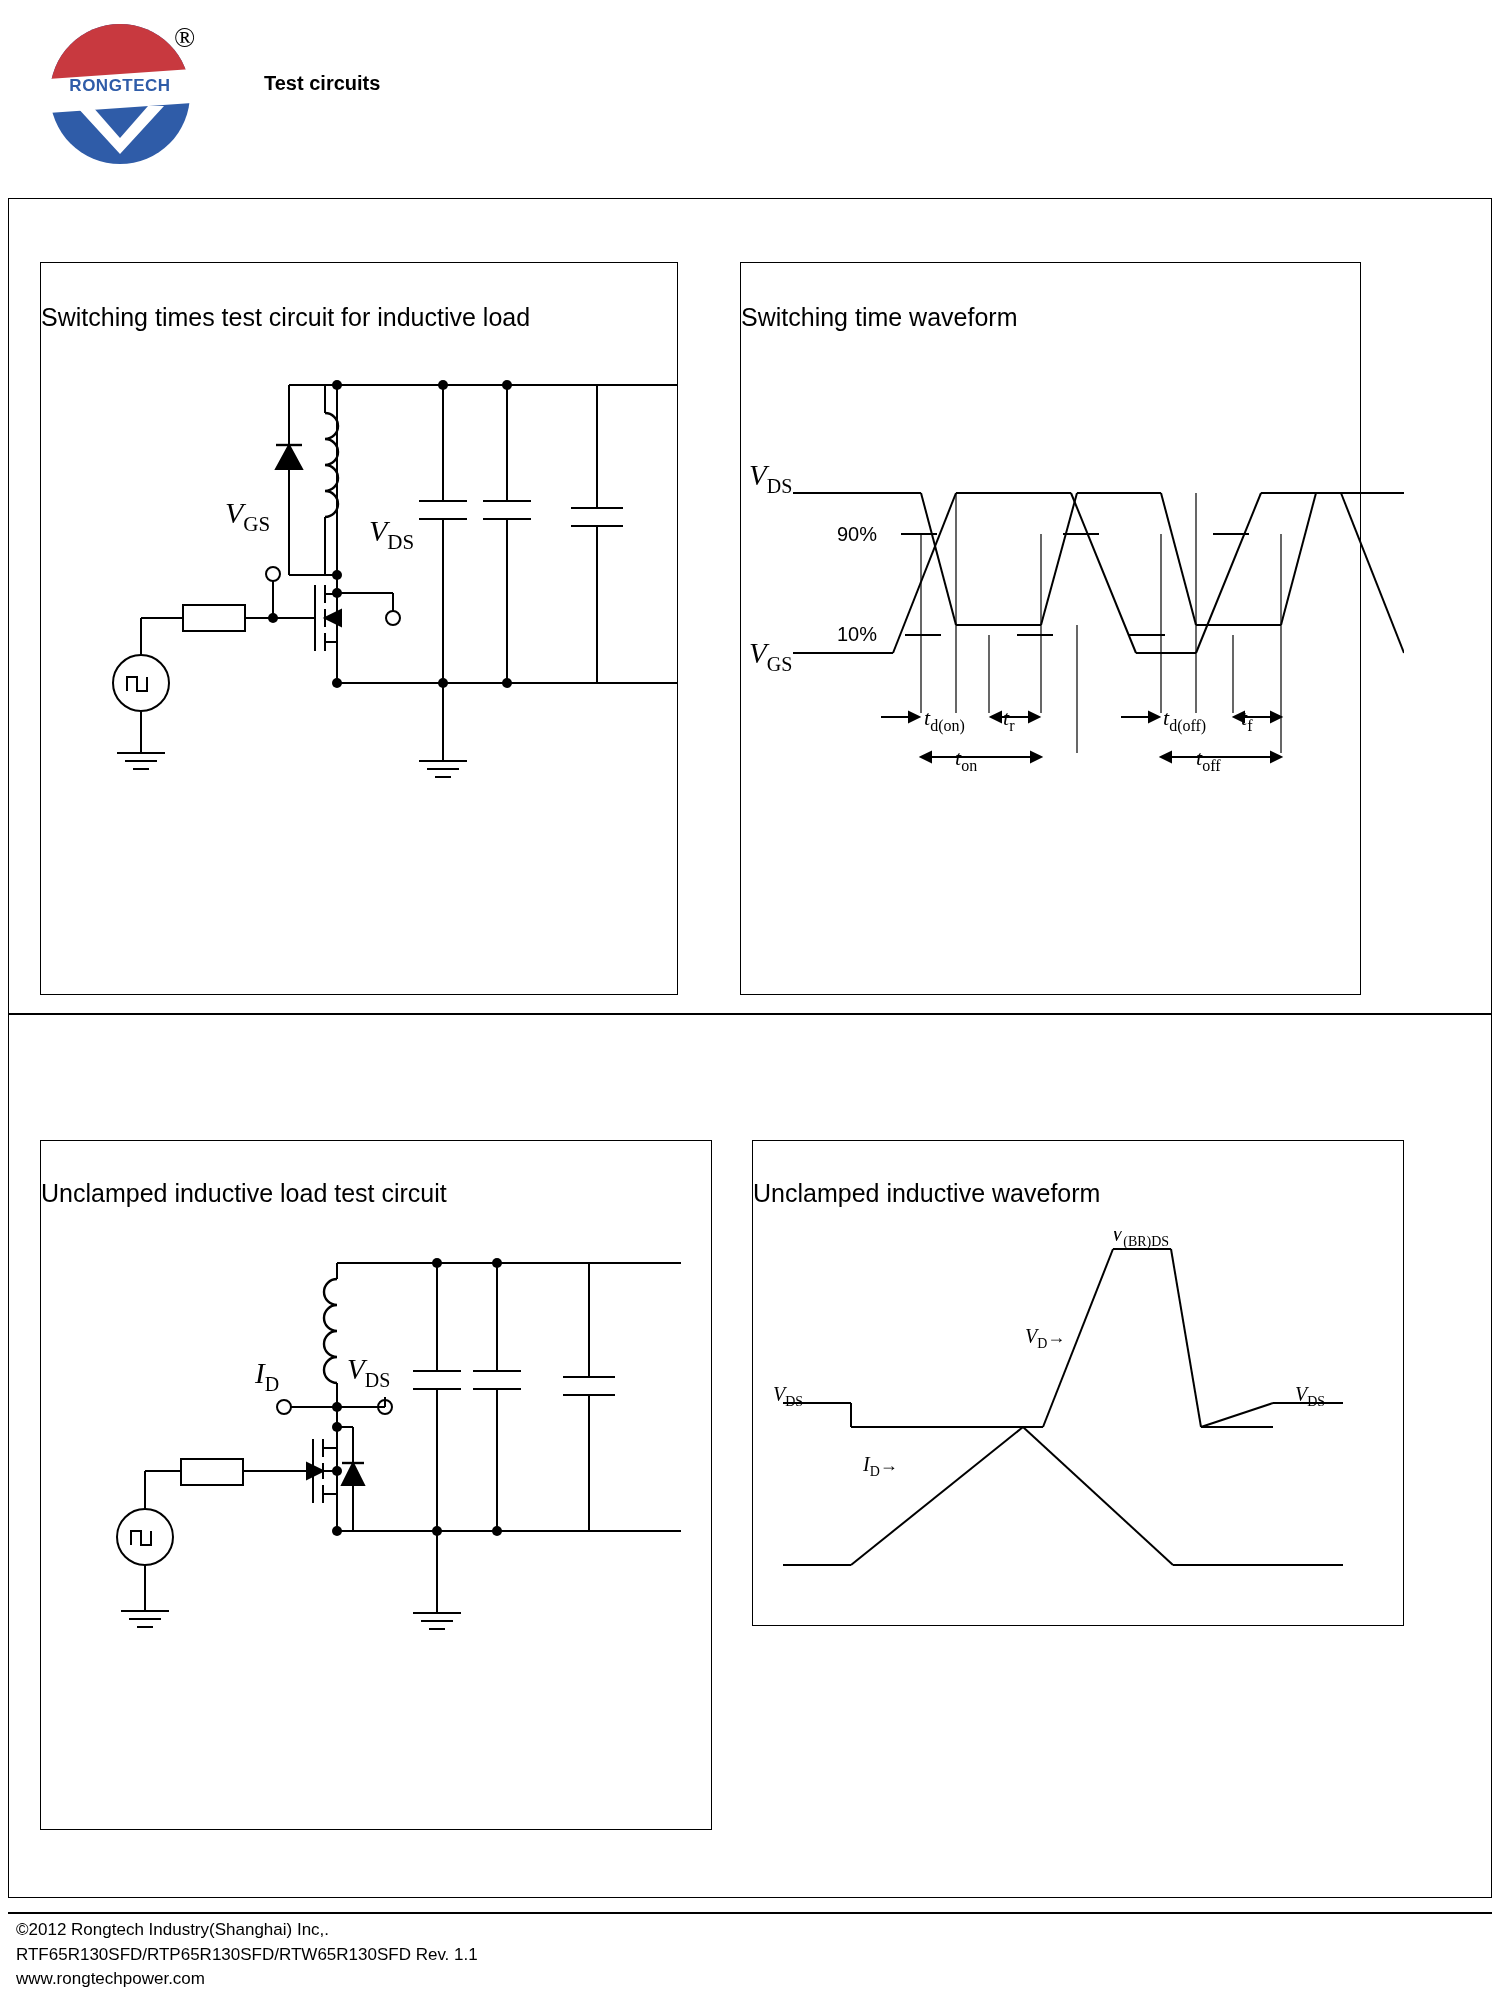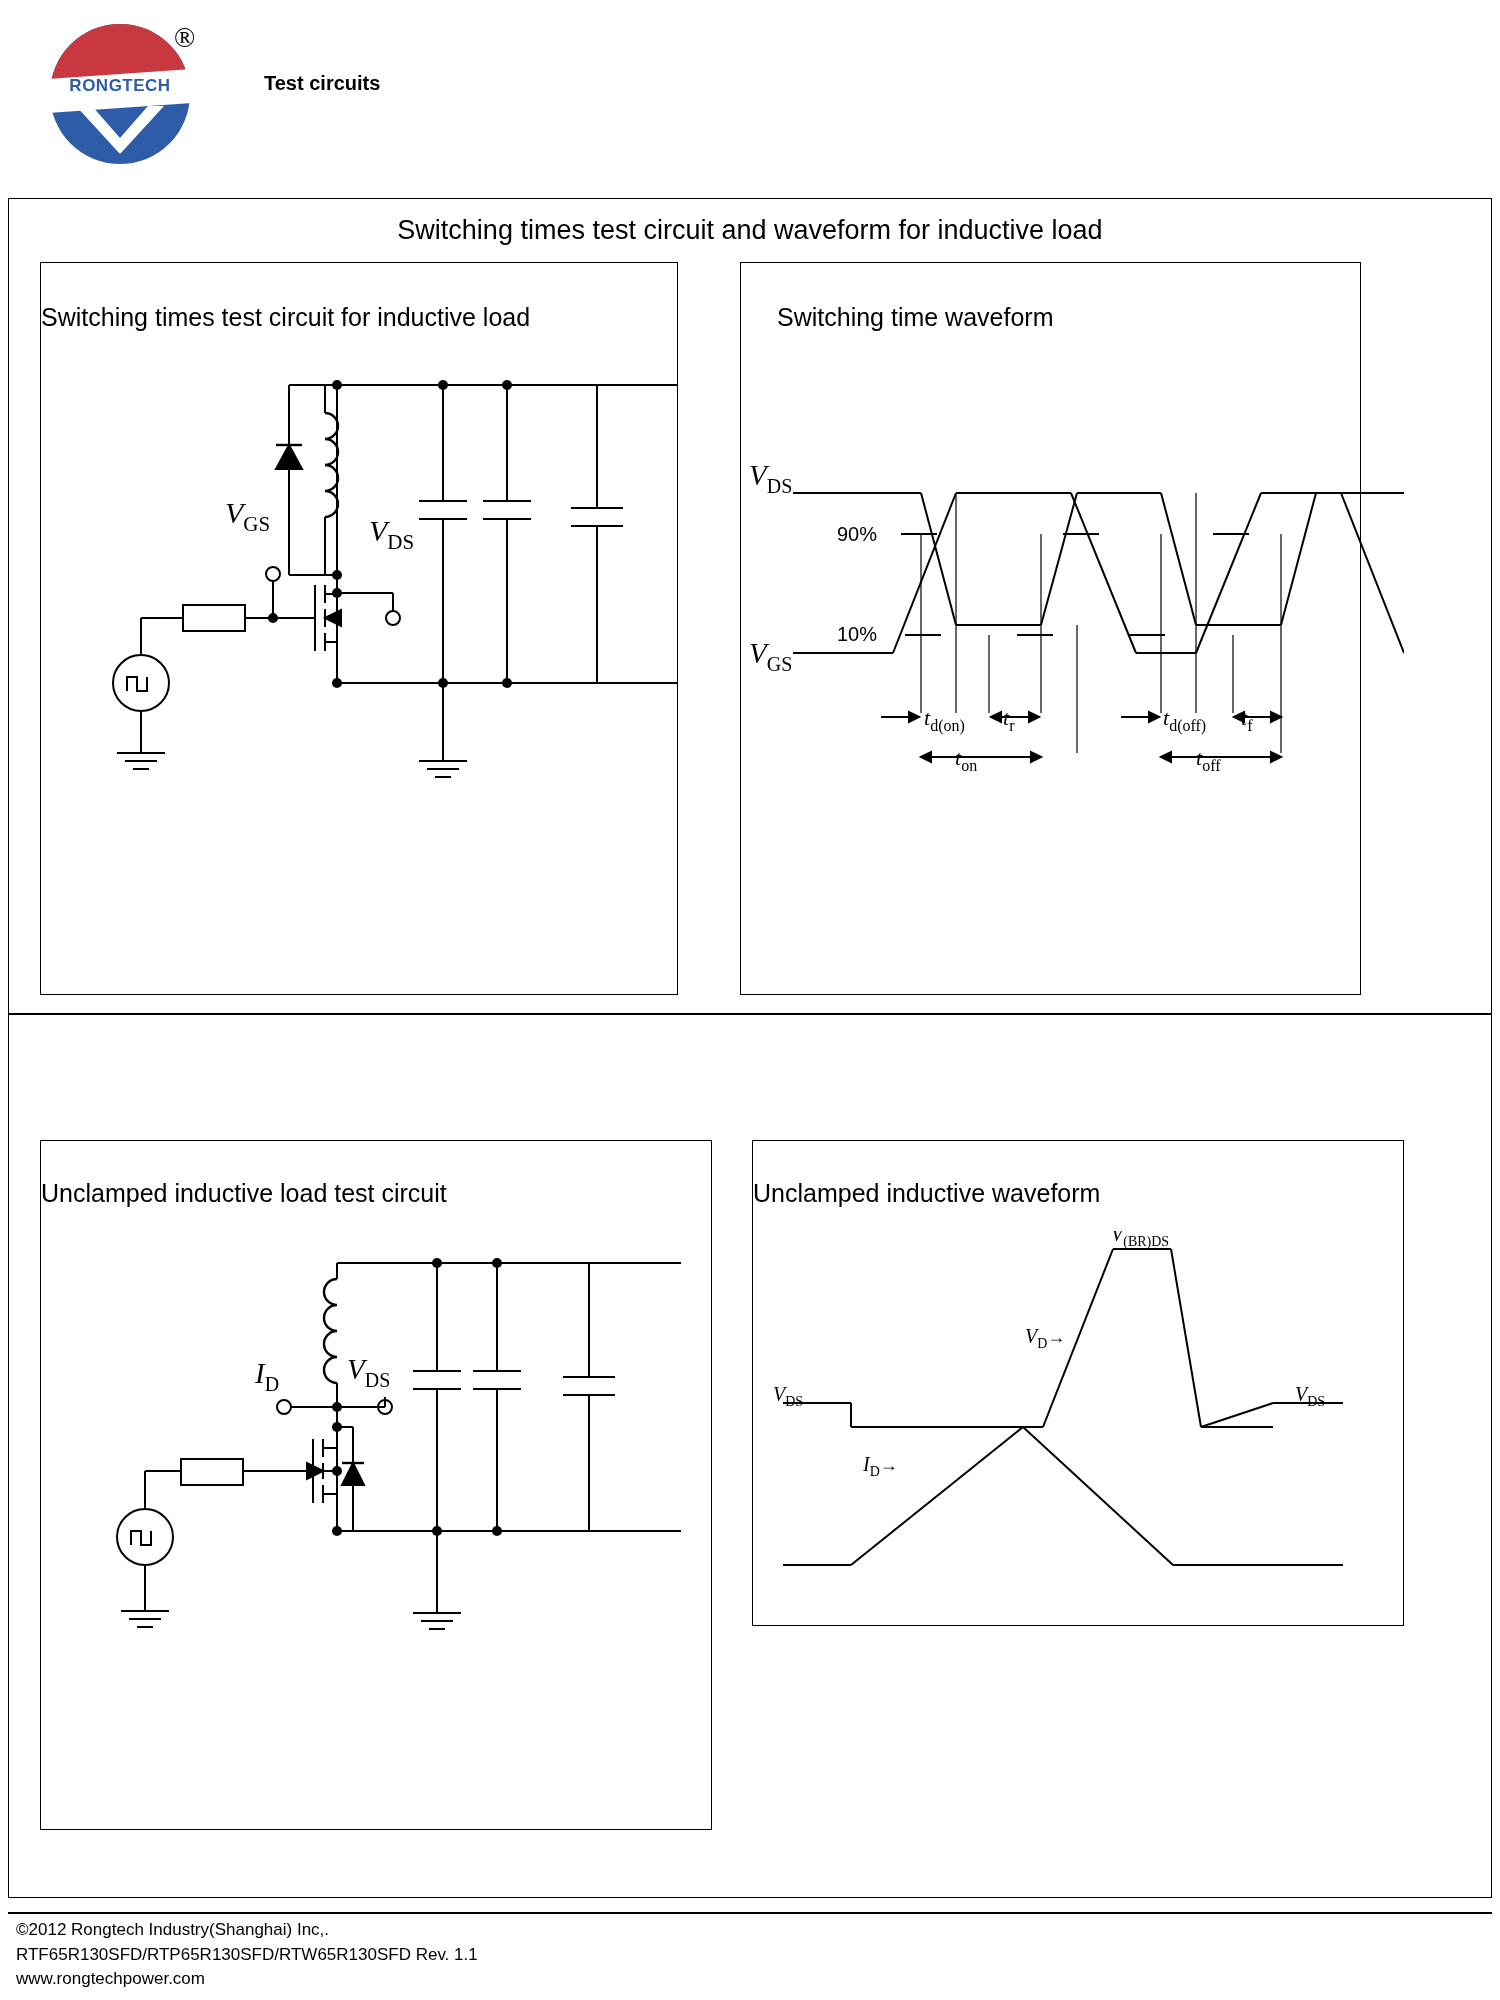--- a/index.html
+++ b/index.html
@@ -155,21 +155,20 @@
       <div class="logo-band"></div>
       <div class="logo-word">RONGTECH</div>
       <svg class="logo-v" viewBox="0 0 92 52">
         <path d="M2 2 L46 50 L90 2 L74 2 L46 34 L18 2 Z" fill="#ffffff"></path>
       </svg>
       <div class="logo-reg">®</div>
     </div>
     <div class="header-title">Test circuits</div>
   </div>
 
-  <div class="section-title" style="top:215px;">Switching times test circuit and waveform for inductive load</div>
 
   <div class="outer-box box-top"></div>
 
   <div class="inner-box" style="left:40px; top:262px; width:638px; height:733px;">
     <div class="inner-title" style="top:40px;">Switching times test circuit for inductive load</div>
     <svg width="636" height="640" style="position:absolute; left:0; top:90px;" viewBox="0 0 636 640">
       <g stroke="#000" stroke-width="2" fill="none">
 
         <line x1="296" y1="32" x2="660" y2="32"></line>
         <line x1="296" y1="32" x2="296" y2="222"></line>
@@ -255,21 +254,21 @@
         <circle cx="232" cy="265" r="5"></circle>
         <circle cx="296" cy="330" r="5"></circle>
         <circle cx="402" cy="330" r="5"></circle>
         <circle cx="466" cy="330" r="5"></circle>
       </g>
       <text class="lbl" x="328" y="188" font-size="30" font-style="italic">V<tspan font-size="21" dy="8" font-style="normal">DS</tspan></text>
       <text class="lbl" x="184" y="170" font-size="30" font-style="italic">V<tspan font-size="21" dy="8" font-style="normal">GS</tspan></text>
     </svg>
   </div>
 
-  <div class="inner-box" style="left:740px; top:262px; width:621px; height:733px;padding-left:36px;">
+  <div class="inner-box" style="left:740px; top:262px; width:621px; height:733px;">
     <div class="inner-title" style="top:40px;">Switching time waveform</div>
     <svg width="663" height="640" style="position:absolute; left:0; top:90px;" viewBox="0 0 663 640">
       <g stroke="#000" stroke-width="2" fill="none">
 
         <line x1="52" y1="140" x2="180" y2="140"></line>
         <line x1="180" y1="140" x2="215" y2="272"></line>
         <line x1="215" y1="272" x2="300" y2="272"></line>
         <line x1="300" y1="272" x2="336" y2="140"></line>
         <line x1="336" y1="140" x2="420" y2="140"></line>
         <line x1="420" y1="140" x2="455" y2="272"></line>

